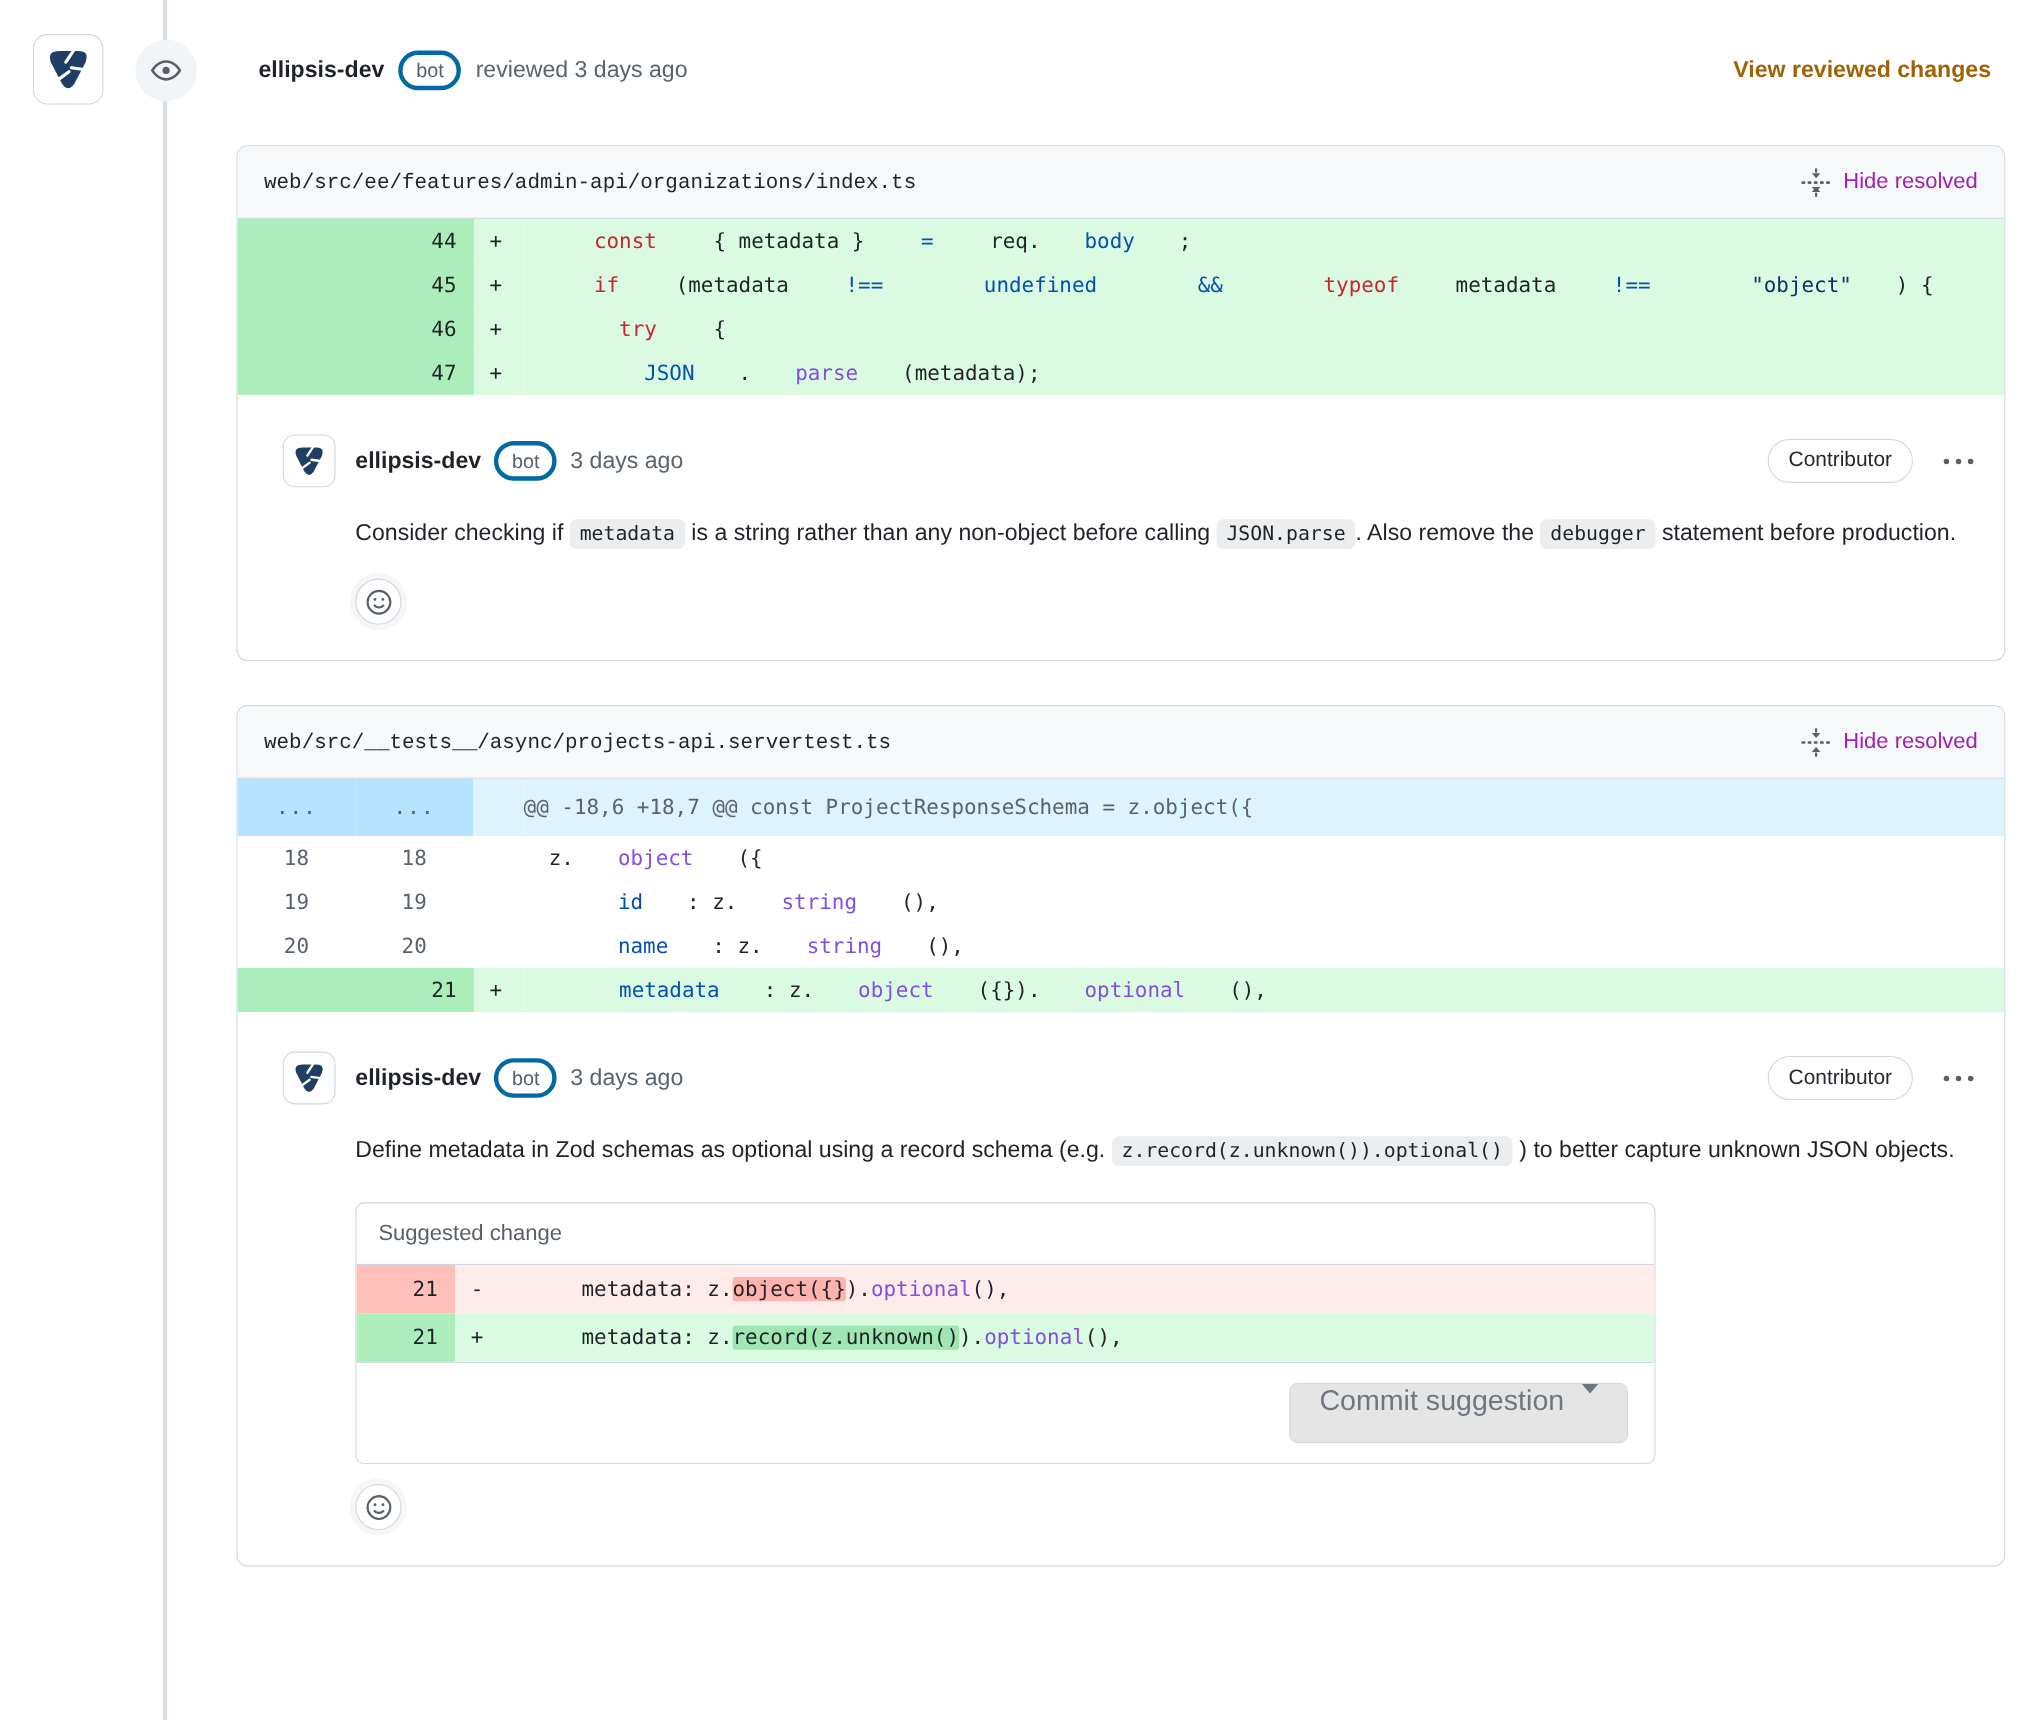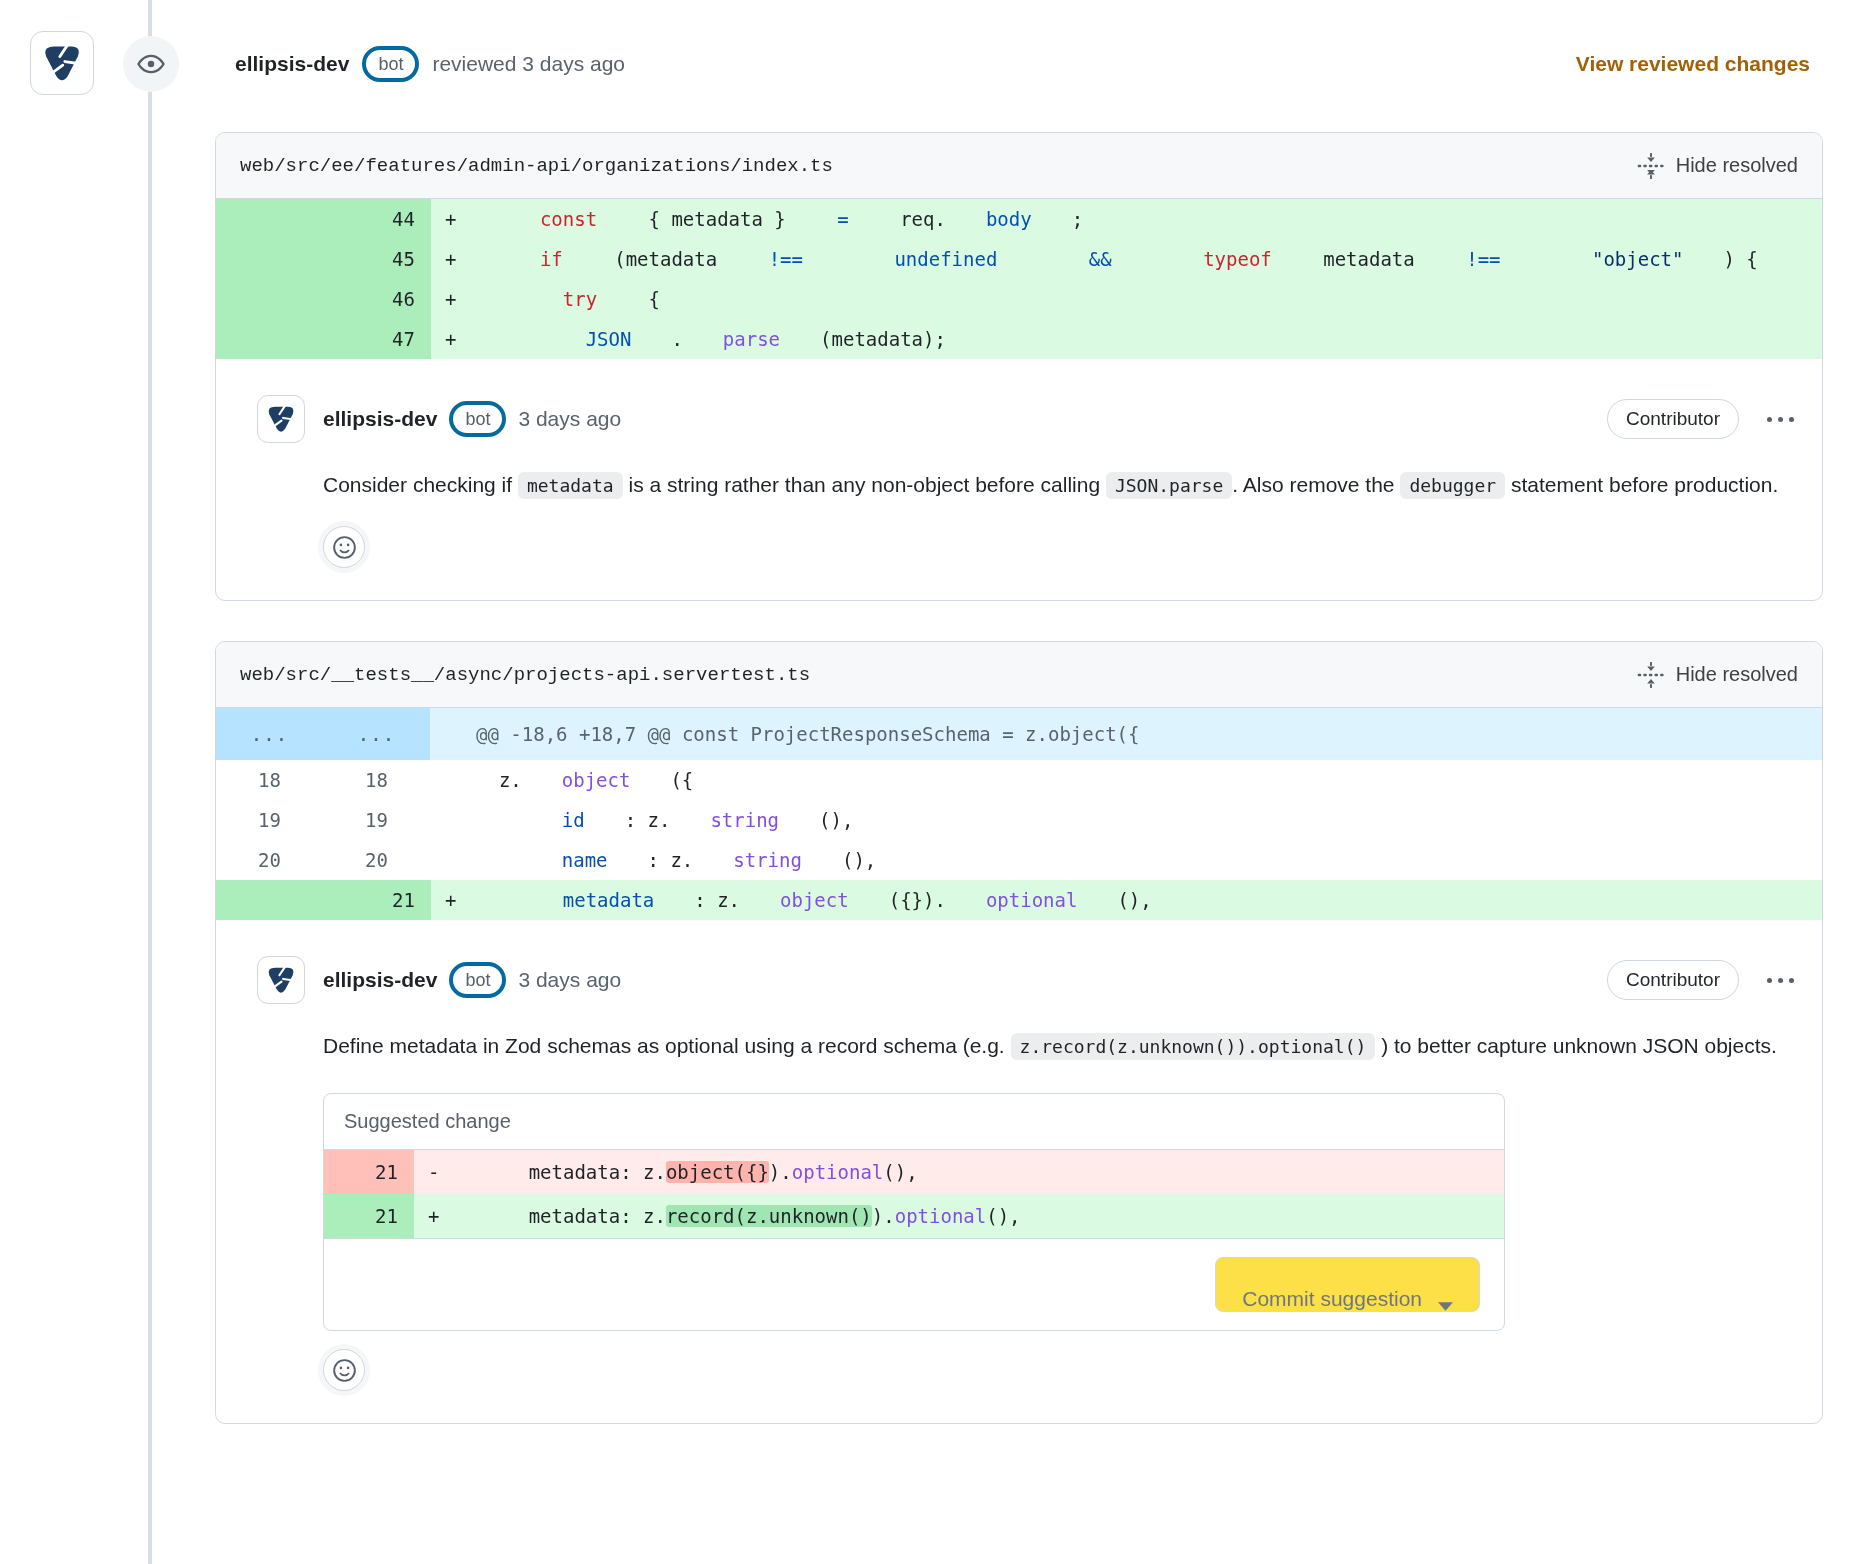--- a/index.html
+++ b/index.html
@@ -22,21 +22,21 @@
   .view-link{position:absolute;right:0;top:0;height:72px;display:flex;align-items:center;
     font-weight:600;font-size:21px;color:#a16207;cursor:pointer;}
 
   
   .main{position:absolute;left:215px;top:132px;width:1608px;}
   .card{border:1px solid #d1d9e0;border-radius:10px;background:#fff;overflow:hidden;box-sizing:border-box;}
   .card + .card{margin-top:40px;}
   .file-header{height:66px;background:#f6f8fa;border-bottom:1px solid #d1d9e0;display:flex;align-items:center;
     padding:0 24px;box-sizing:border-box;}
   .file-path{font-family:Liberation Mono, monospace;font-size:19px;color:#1f2328;cursor:pointer;}
-  .hide-resolved{margin-left:auto;display:flex;gap:11px;color:#404040;font-size:20px;align-items:center;cursor:pointer;}
+  .hide-resolved{margin-left:auto;display:flex;gap:11px;color:#a21caf;font-size:20px;align-items:center;cursor:pointer;}
 
   
   .diff-table{width:100%;}
   .diff-row{display:flex;height:40px;align-items:center;font-family:"DejaVu Sans Mono", monospace;font-size:19px;}
   .diff-row.row-hunk{height:52px;}
   .gut-single{width:215px;text-align:right;padding-right:16px;box-sizing:border-box;height:100%;
     display:flex;align-items:center;justify-content:flex-end;}
   .gut-a,.gut-b{width:107px;text-align:center;box-sizing:border-box;height:100%;
     display:flex;align-items:center;justify-content:center;}
   .sign-cell{width:46px;padding-left:14px;box-sizing:border-box;height:100%;display:flex;align-items:center;}
@@ -74,23 +74,23 @@
     display:flex;align-items:center;justify-content:flex-end;}
   .sug-sign{width:46px;padding-left:14px;box-sizing:border-box;height:100%;display:flex;align-items:center;}
   .sug-code{flex:1;white-space:pre;height:100%;display:flex;align-items:center;}
   .sug-row.del .sug-gut{background:#ffc0ba;}
   .sug-row.del .sug-sign,.sug-row.del .sug-code{background:#ffebe9;}
   .sug-row.add .sug-gut{background:#aceebb;}
   .sug-row.add .sug-sign,.sug-row.add .sug-code{background:#dafbe1;}
   .sug-row.del .word-hl{background:#ffb3ad;border-radius:3px;}
   .sug-row.add .word-hl{background:#9fe6b2;border-radius:3px;}
   .sug-footer{border-top:1px solid #d1d9e0;padding:18px 24px;display:flex;justify-content:flex-end;}
-  .commit-btn{height:55px;padding:0 26px;border:1px solid #d4d8dc;border-radius:8px;background:#fde047;
-    color:#6e7781;font-size:21px;font-family:"Liberation Sans", sans-serif;
-    display:flex;align-items:flex-end;gap:16px;cursor:pointer;}
+  .commit-btn{height:55px;padding:0 26px;border:1px solid #d4d8dc;border-radius:8px;background:#e5e5e5;
+    color:#6e7781;font-size:26px;font-family:"Liberation Sans", sans-serif;
+    display:flex;align-items:flex-start;gap:16px;cursor:pointer;}
 </style>
 </head>
 <body>
 
 <div class="timeline"></div>
 
 <div class="review-header">
   <div class="avatar-lg">
     <svg width="46" height="46" viewBox="0 0 64 64">
       <path d="M21 9 L45 9 Q59 9 54 23 L40 50 Q32 62 24 50 L10 23 Q5 9 21 9 Z" fill="#1f3e63"></path>

